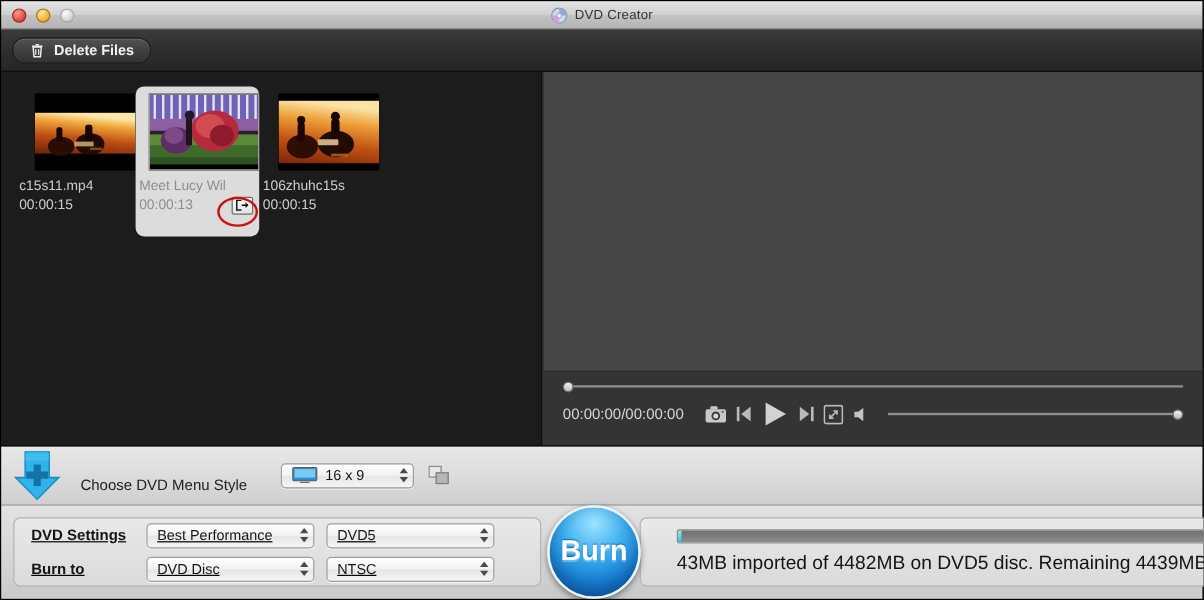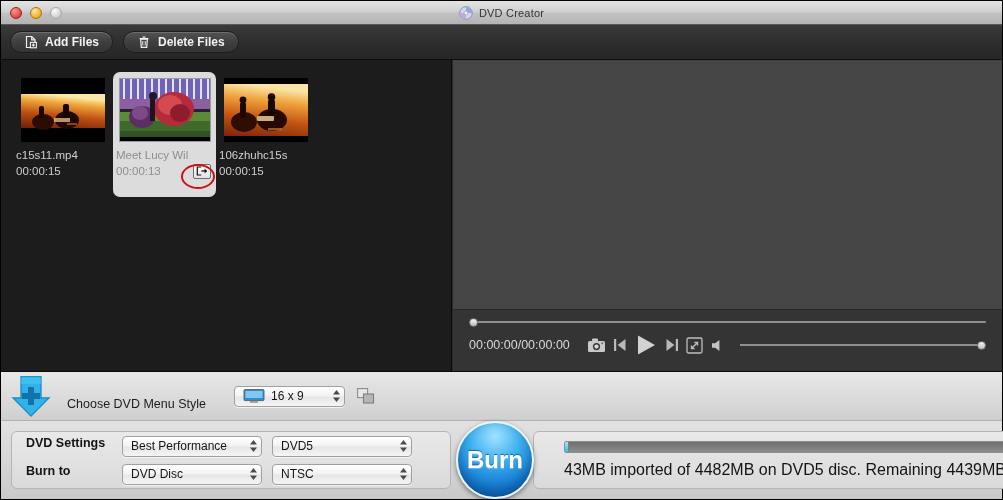--- a/index.html
+++ b/index.html
@@ -58,21 +58,21 @@
   .filelist {
     width: 451px; flex: 0 0 451px;
     background: #1c1c1c;
     border-right: 1px solid #0a0a0a;
     padding: 12px 0 0 12px;
     display: flex; flex-wrap: wrap; align-content: flex-start; gap: 0;
   }
 
   .card {
     width: 100px; height: 125px;
-    display: flex; flex-direction: column; align-items: center;
+    display: flex; flex-direction: column; align-items: flex-end;
     padding-top: 6px; position: relative;
     border-radius: 7px;
   }
   .card.selected { background: #dcdcdc; width: 103px; }
   .thumb {
     width: 84px; height: 64px; overflow: hidden;
     position: relative; background: #000; flex: 0 0 64px;
   }
   .card.selected .thumb { width: 92px; height: 60px; border: 1px solid #9a9a9a; }
   .meta { width: 100%; padding: 6px 3px 0 3px; line-height: 1.35; }
@@ -153,21 +153,21 @@
     background: linear-gradient(to bottom,#e2e2e2 0%,#d4d4d4 60%,#c9c9c9 100%);
     border-top: 1px solid #b0b0b0; padding: 0 10px; gap: 0; position: relative;
   }
   .settings-box {
     width: 440px; flex: 0 0 440px; height: 58px;
     border: 1px solid #b5b5b5; border-radius: 6px;
     background: linear-gradient(to bottom,#e9e9e9,#dadada);
     display: flex; flex-direction: column; justify-content: center;
     gap: 7px; padding: 0 14px;
   }
-  .srow { display: flex; align-items: flex-start; gap: 10px; }
+  .srow { display: flex; align-items: center; gap: 10px; text-decoration: underline; }
   .srow .slabel { width: 86px; flex: 0 0 86px; font-size: 12.5px; color: #141414; font-weight: bold; }
   .srow .popup.w1 { width: 140px; flex: 0 0 140px; }
   .srow .popup.w2 { width: 140px; flex: 0 0 140px; }
 
   .burn-wrap { width: 88px; flex: 0 0 88px; display: flex; justify-content: center; z-index: 3; }
   .burn {
     width: 78px; height: 78px; border-radius: 50%;
     background: radial-gradient(circle at 50% 18%, #9fe2ff 0%, #3aaeef 38%, #1478cf 72%, #0a5bb0 100%);
     border: 2px solid #eaf6fd;
     box-shadow: 0 2px 5px rgba(0,0,0,.45), inset 0 -5px 12px rgba(0,0,0,.25);
@@ -211,31 +211,20 @@
           <path d="M7 .7 A6.3 6.3 0 0 1 13.3 7 L7 7 Z" fill="#9aa6d8"></path>
           <path d="M7 13.3 A6.3 6.3 0 0 1 .7 7 L7 7 Z" fill="#c8a7d8"></path>
           <circle cx="7" cy="7" r="1.9" fill="#f4f4f8" stroke="#9aa0bb" stroke-width=".7"></circle>
         </svg>
       </span>
       <span class="title-text">DVD Creator</span>
     </div>
   </div>
 
   <div class="toolbar">
-    <div class="tb-btn">
-      <span class="tb-ico">
-        <svg width="14" height="14" viewBox="0 0 14 14">
-          <path d="M2.5 1.5h5.2l3.3 3.3v7.7H2.5z" fill="none" stroke="#f0f0f0" stroke-width="1.2"></path>
-          <path d="M7.7 1.5v3.3h3.3" fill="none" stroke="#f0f0f0" stroke-width="1.2"></path>
-          <rect x="6.4" y="7.4" width="6" height="5.4" fill="#3f3f3f" stroke="#f0f0f0" stroke-width="1.1"></rect>
-          <path d="M9.4 8.6v3M7.9 10.1h3" stroke="#f0f0f0" stroke-width="1.1"></path>
-        </svg>
-      </span>
-      <span>Add Files</span>
-    </div>
     <div class="tb-btn">
       <span class="tb-ico">
         <svg width="14" height="14" viewBox="0 0 14 14">
           <path d="M3.6 4.2h6.8l-.7 8.1H4.3z" fill="none" stroke="#f0f0f0" stroke-width="1.2"></path>
           <path d="M2.6 3.6h8.8M5.6 2.2h2.8" stroke="#f0f0f0" stroke-width="1.2"></path>
           <path d="M5.8 6v4.6M8.2 6v4.6" stroke="#f0f0f0" stroke-width="1"></path>
         </svg>
       </span>
       <span>Delete Files</span>
     </div>

